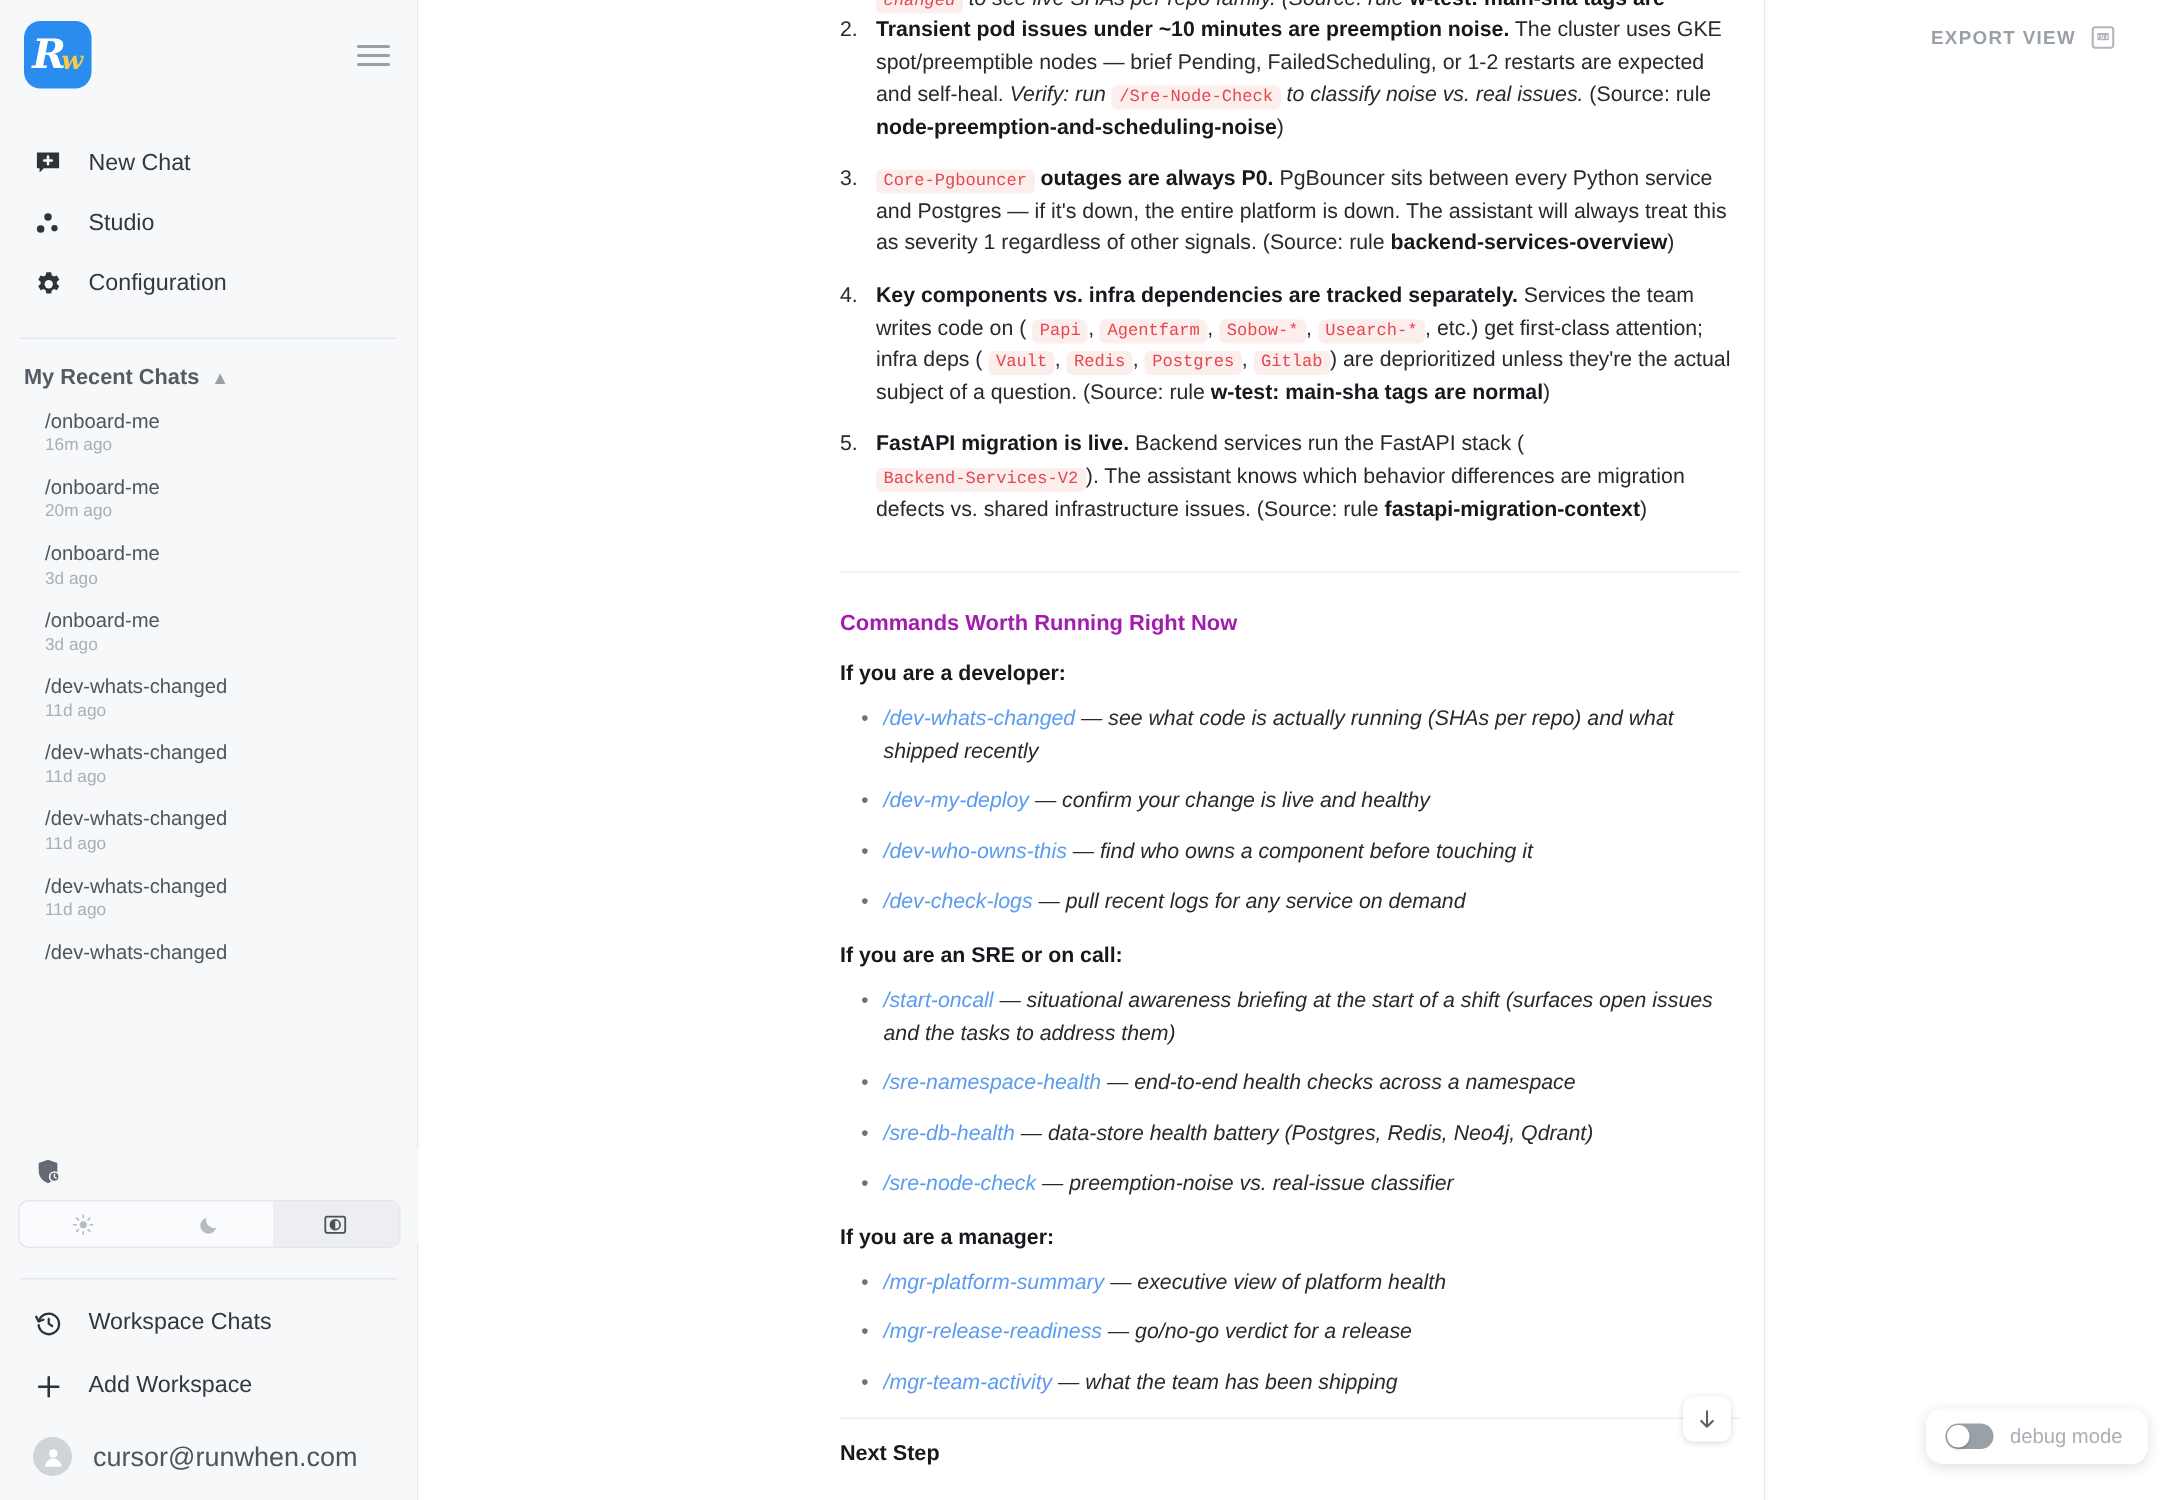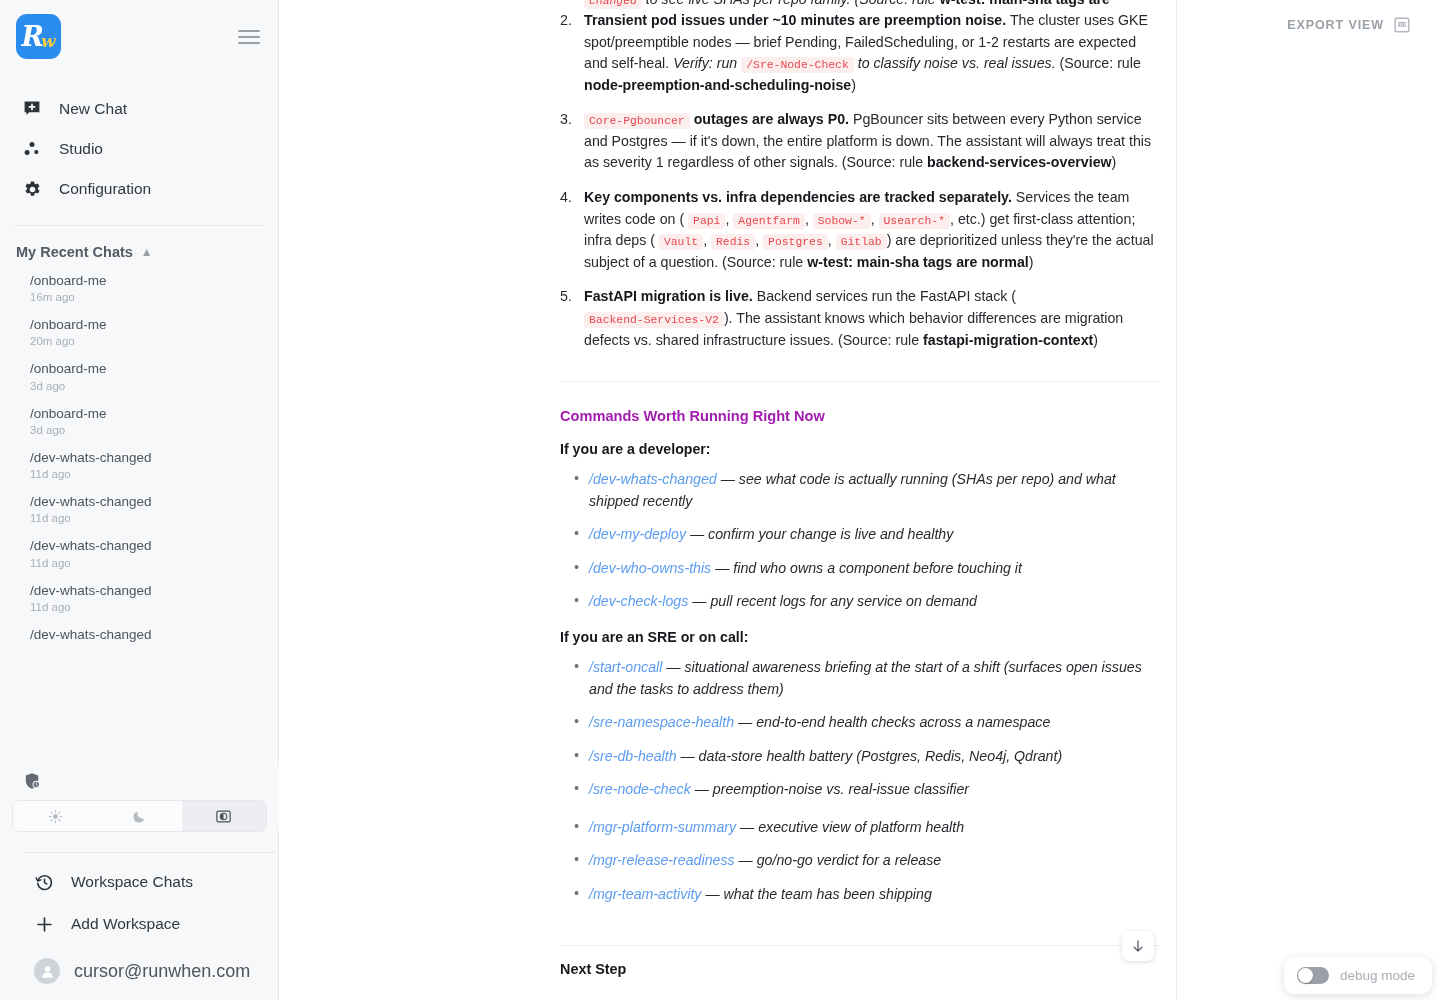--- a/index.html
+++ b/index.html
@@ -65,21 +65,21 @@
 
   .theme-toggle {
     position: absolute; left: 12px; top: 800px; width: 255px; height: 32px;
     background: #fafbfc; border: 1px solid #e4e7ec; border-radius: 7px;
     display: flex; overflow: hidden;
   }
   .theme-seg { flex: 1; display: flex; align-items: center; justify-content: center; cursor: pointer; color: #b6bbc2; }
   .theme-seg.active { background: #eceef1; color: #4a5159; }
   .theme-seg svg { display: block; }
 
-  .sb-bottom { position: absolute; left: 12px; bottom: 0; width: 279px; }
+  .sb-bottom { position: absolute; left: 0; bottom: 0; width: 279px; }
   .sb-bottom .divider2 { height: 1px; background: #e4e7ec; margin: 0 14px 8px 14px; }
   .bot-item { display: flex; align-items: center; gap: 17px; padding: 11px 22px; cursor: pointer; color: #33383f; font-size: 15.5px; }
   .user-row { display: flex; align-items: center; gap: 14px; padding: 13px 22px 16px 22px; cursor: pointer; }
   .avatar { width: 26px; height: 26px; border-radius: 50%; background: #cfd4da; display: flex; align-items: center; justify-content: center; flex: 0 0 26px; color: #fff; }
   .user-mail { font-size: 18px; color: #4e555e; }
 
   
   .main { flex: 1; position: relative; height: 1000px; background: #fff; display: flex; }
   .chat-col { width: 898px; flex: 0 0 898px; position: relative; border-right: 1px solid #e8eaee; height: 1000px; overflow: hidden; }
   .right-col { flex: 1; background: #fff; position: relative; }
@@ -121,21 +121,21 @@
 
   .scroll-hr { position: absolute; left: 281px; top: 945px; width: 600px; height: 1px; background: #eceef1; }
   .scroll-btn {
     position: absolute; left: 843px; top: 931px; width: 32px; height: 30px;
     background: #fff; border-radius: 7px; box-shadow: 0 1px 4px rgba(20,25,35,0.16);
     display: flex; align-items: center; justify-content: center; cursor: pointer; color: #5a6069;
   }
   .next-step { position: absolute; left: 281px; top: 961px; font-size: 14.4px; font-weight: 700; color: #15181c; }
 
   .debug {
-    position: absolute; right: 8px; bottom: 6px;
+    position: absolute; right: 8px; bottom: 24px;
     background: #fff; border-radius: 11px;
     box-shadow: 0 2px 9px rgba(20,25,35,0.14);
     padding: 10px 17px 10px 13px;
     display: flex; align-items: center; gap: 11px; cursor: pointer;
   }
   .switch { width: 32px; height: 17px; border-radius: 9px; background: #9aa0a8; position: relative; flex: 0 0 32px; }
   .switch .knob { position: absolute; left: 1px; top: 1px; width: 15px; height: 15px; border-radius: 50%; background: #fff; box-shadow: 0 1px 2px rgba(0,0,0,0.22); }
   .debug-label { font-size: 13.5px; color: #a9afb7; }
 </style>
 </head>
@@ -369,20 +369,21 @@
         </ul>
 
         <div class="role">If you are an SRE or on call:</div>
         <ul class="cmds">
           <li><a class="cmd">/start-oncall</a><span> — situational awareness briefing at the start of a shift (surfaces open issues and the tasks to address them)</span></li>
           <li><a class="cmd">/sre-namespace-health</a><span> — end-to-end health checks across a namespace</span></li>
           <li><a class="cmd">/sre-db-health</a><span> — data-store health battery (Postgres, Redis, Neo4j, Qdrant)</span></li>
           <li><a class="cmd">/sre-node-check</a><span> — preemption-noise vs. real-issue classifier</span></li>
         </ul>
 
+        <div class="role">If you are a manager:</div>
         <ul class="cmds">
           <li><a class="cmd">/mgr-platform-summary</a><span> — executive view of platform health</span></li>
           <li><a class="cmd">/mgr-release-readiness</a><span> — go/no-go verdict for a release</span></li>
           <li><a class="cmd">/mgr-team-activity</a><span> — what the team has been shipping</span></li>
         </ul>
       </div>
 
       <div class="scroll-hr"></div>
       <div class="scroll-btn">
         <svg width="16" height="16" viewBox="0 0 20 20">

